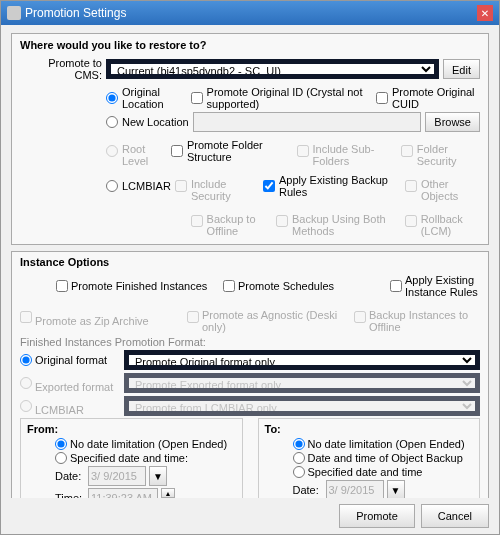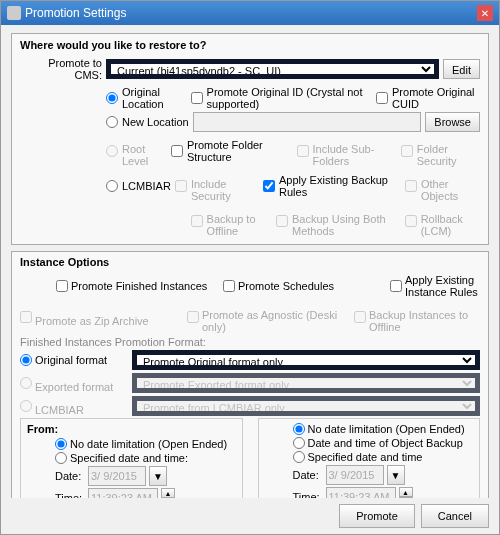--- a/index.html
+++ b/index.html
@@ -156,21 +156,21 @@
     }
     .finished-label {
       color: #888;
       font-size: 11px;
       margin-top: 2px;
       margin-bottom: 2px;
     }
     .format-row {
       display: flex;
       align-items: center;
-      gap: 12px;
+      gap: 4px;
       margin-bottom: 2px;
     }
     .format-radio-col {
       width: 100px;
       display: flex;
       align-items: center;
       gap: 3px;
     }
     .date-section {
       display: flex;
@@ -437,20 +437,21 @@
             <span style="width:30px">Time:</span>
             <input type="text" class="time-input" value="11:39:23 AM" disabled="" style="width: 70px; height: 20px; font-size: 11px; border: 1px solid rgb(170, 170, 170);">
             <div class="spin-btn">
               <div class="spin-up">▲</div>
               <div class="spin-down">▼</div>
             </div>
           </div>
         </div>
 
         <div class="date-half">
+          <div class="date-half-title">To:</div>
           <div class="date-row">
             <input type="radio" name="todate" id="toNoDate" checked="" style="">
             <label class="radio-label" for="toNoDate">No date limitation (Open Ended)</label>
           </div>
           <div class="date-row">
             <input type="radio" name="todate" id="toObjBack" style="">
             <label class="radio-label" for="toObjBack">Date and time of Object Backup</label>
           </div>
           <div class="date-row">
             <input type="radio" name="todate" id="toSpec" style="">

